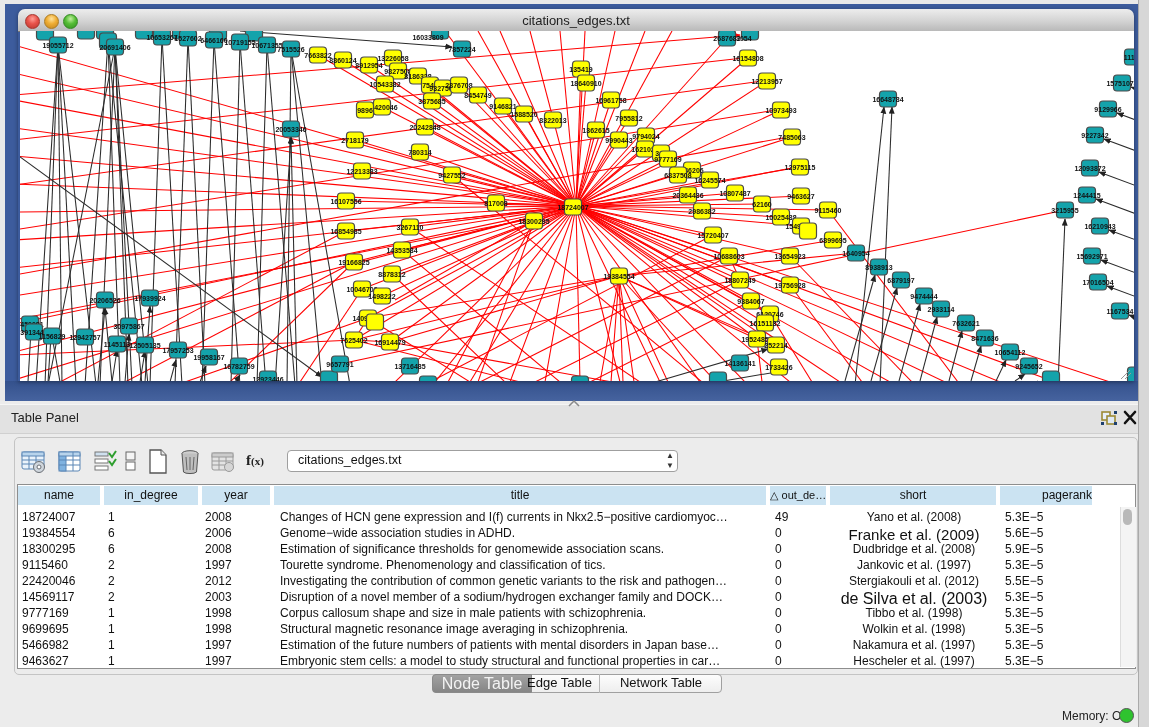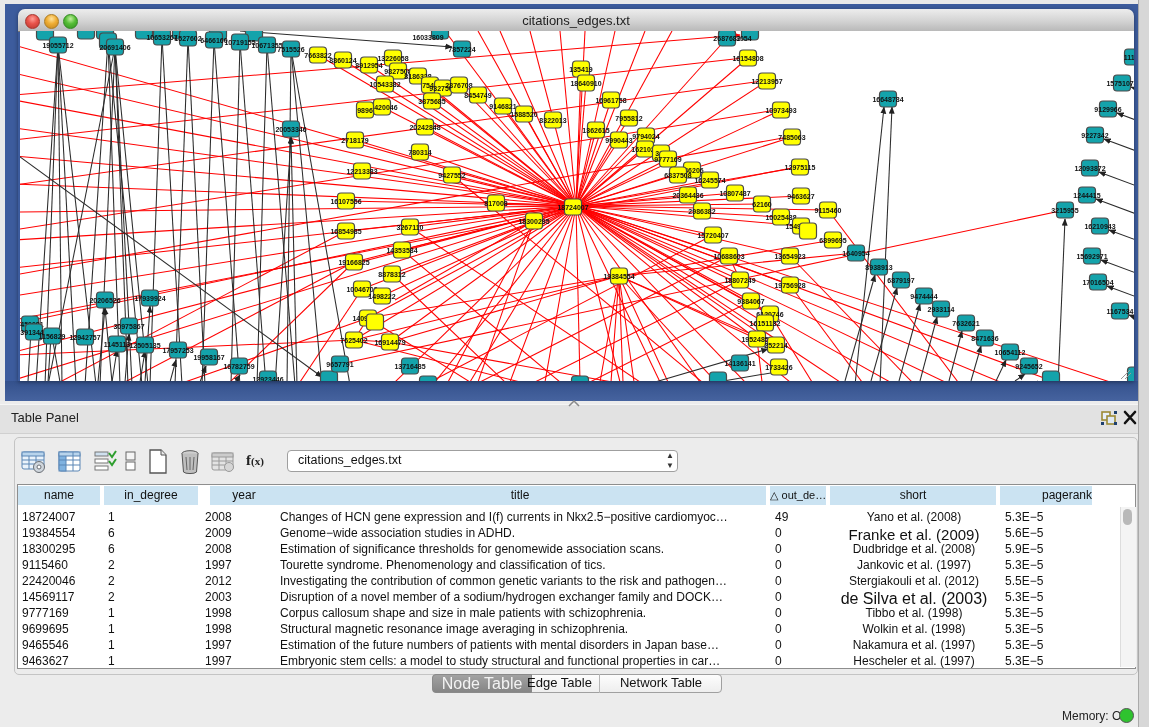--- a/index.html
+++ b/index.html
@@ -589,35 +589,35 @@
 <circle cx="19" cy="18" r="4.5" fill="#d6d6d6" stroke="#9a9a9a"></circle>
 </svg>
     <div style="position:absolute;left:246px;top:452px;font-size:15px;font-weight:bold;color:#222;font-family:'Liberation Serif',serif">f<span style="font-size:11px">(x)</span></div>
   <div class="abs" style="left:287px;top:450px;width:391px;height:22px;background:#fff;border:1px solid #9f9f9f;border-radius:4px;box-sizing:border-box"></div>
   <div class="abs" style="left:298px;top:453px;font-size:12.5px;color:#111">citations_edges.txt</div>
   <div class="abs" style="left:664px;top:451px;width:12px;height:20px;font-size:8px;color:#333;line-height:10px;text-align:center">▲<br>▼</div>
 
   <div class="abs" style="left:17px;top:484px;width:1119px;height:185px;background:#fff;border:1px solid #8e8e8e;box-sizing:border-box"></div>
   <div style="position:absolute;left:18px;top:486px;width:84px;height:19px;background:#cbe3f2;border-right:2px solid #fff;box-sizing:border-box;text-align:center;line-height:19px;font-size:12px;color:#111;white-space:nowrap;overflow:hidden">name</div>
     <div style="position:absolute;left:104px;top:486px;width:96px;height:19px;background:#cbe3f2;border-right:2px solid #fff;box-sizing:border-box;text-align:center;line-height:19px;font-size:12px;color:#111;white-space:nowrap;overflow:hidden">in_degree</div>
-    <div style="position:absolute;left:210px;top:486px;width:70px;height:19px;background:#cbe3f2;border-right:2px solid #fff;box-sizing:border-box;text-align:center;line-height:19px;font-size:12px;color:#111;white-space:nowrap;overflow:hidden">year</div>
+    <div style="position:absolute;left:202px;top:486px;width:70px;height:19px;background:#cbe3f2;border-right:2px solid #fff;box-sizing:border-box;text-align:center;line-height:19px;font-size:12px;color:#111;white-space:nowrap;overflow:hidden">year</div>
     <div style="position:absolute;left:274px;top:486px;width:494px;height:19px;background:#cbe3f2;border-right:2px solid #fff;box-sizing:border-box;text-align:center;line-height:19px;font-size:12px;color:#111;white-space:nowrap;overflow:hidden">title</div>
     <div style="position:absolute;left:770px;top:486px;width:58px;height:19px;background:#cbe3f2;border-right:2px solid #fff;box-sizing:border-box;text-align:center;line-height:19px;font-size:11px;color:#111;white-space:nowrap;overflow:hidden">△ out_de…</div>
     <div style="position:absolute;left:830px;top:486px;width:168px;height:19px;background:#cbe3f2;border-right:2px solid #fff;box-sizing:border-box;text-align:center;line-height:19px;font-size:12px;color:#111;white-space:nowrap;overflow:hidden">short</div>
     <div style="position:absolute;left:1000px;top:486px;width:94px;height:19px;background:#cbe3f2;border-right:2px solid #fff;box-sizing:border-box;text-align:right;line-height:19px;font-size:12px;color:#111;white-space:nowrap;overflow:hidden">pagerank</div>
   <div style="position:absolute;left:22px;top:510px;font-size:12px;color:#111;white-space:nowrap">18724007</div>
     <div style="position:absolute;left:108px;top:510px;font-size:12px;color:#111;white-space:nowrap">1</div>
     <div style="position:absolute;left:205px;top:510px;font-size:12px;color:#111;white-space:nowrap">2008</div>
     <div style="position:absolute;left:280px;top:510px;font-size:12px;color:#111;white-space:nowrap">Changes of HCN gene expression and I(f) currents in Nkx2.5−positive cardiomyoc…</div>
     <div style="position:absolute;left:775px;top:510px;font-size:12px;color:#111;white-space:nowrap">49</div>
     <div style="position:absolute;left:830px;top:510px;width:168px;text-align:center;font-size:12px;color:#111;white-space:nowrap">Yano et al. (2008)</div>
     <div style="position:absolute;left:1005px;top:510px;font-size:12px;color:#111;white-space:nowrap">5.3E−5</div>
     <div style="position:absolute;left:22px;top:526px;font-size:12px;color:#111;white-space:nowrap">19384554</div>
     <div style="position:absolute;left:108px;top:526px;font-size:12px;color:#111;white-space:nowrap">6</div>
-    <div style="position:absolute;left:205px;top:526px;font-size:12px;color:#111;white-space:nowrap">2009</div>
+    <div style="position:absolute;left:205px;top:526px;font-size:12px;color:#111;white-space:nowrap">2006</div>
     <div style="position:absolute;left:280px;top:526px;font-size:12px;color:#111;white-space:nowrap">Genome−wide association studies in ADHD.</div>
     <div style="position:absolute;left:775px;top:526px;font-size:12px;color:#111;white-space:nowrap">0</div>
     <div style="position:absolute;left:830px;top:526px;width:168px;text-align:center;font-size:15px;color:#111;white-space:nowrap">Franke et al. (2009)</div>
     <div style="position:absolute;left:1005px;top:526px;font-size:12px;color:#111;white-space:nowrap">5.6E−5</div>
     <div style="position:absolute;left:22px;top:542px;font-size:12px;color:#111;white-space:nowrap">18300295</div>
     <div style="position:absolute;left:108px;top:542px;font-size:12px;color:#111;white-space:nowrap">6</div>
     <div style="position:absolute;left:205px;top:542px;font-size:12px;color:#111;white-space:nowrap">2008</div>
     <div style="position:absolute;left:280px;top:542px;font-size:12px;color:#111;white-space:nowrap">Estimation of significance thresholds for genomewide association scans.</div>
     <div style="position:absolute;left:775px;top:542px;font-size:12px;color:#111;white-space:nowrap">0</div>
     <div style="position:absolute;left:830px;top:542px;width:168px;text-align:center;font-size:12px;color:#111;white-space:nowrap">Dudbridge et al. (2008)</div>
@@ -650,21 +650,21 @@
     <div style="position:absolute;left:775px;top:606px;font-size:12px;color:#111;white-space:nowrap">0</div>
     <div style="position:absolute;left:830px;top:606px;width:168px;text-align:center;font-size:12px;color:#111;white-space:nowrap">Tibbo et al. (1998)</div>
     <div style="position:absolute;left:1005px;top:606px;font-size:12px;color:#111;white-space:nowrap">5.3E−5</div>
     <div style="position:absolute;left:22px;top:622px;font-size:12px;color:#111;white-space:nowrap">9699695</div>
     <div style="position:absolute;left:108px;top:622px;font-size:12px;color:#111;white-space:nowrap">1</div>
     <div style="position:absolute;left:205px;top:622px;font-size:12px;color:#111;white-space:nowrap">1998</div>
     <div style="position:absolute;left:280px;top:622px;font-size:12px;color:#111;white-space:nowrap">Structural magnetic resonance image averaging in schizophrenia.</div>
     <div style="position:absolute;left:775px;top:622px;font-size:12px;color:#111;white-space:nowrap">0</div>
     <div style="position:absolute;left:830px;top:622px;width:168px;text-align:center;font-size:12px;color:#111;white-space:nowrap">Wolkin et al. (1998)</div>
     <div style="position:absolute;left:1005px;top:622px;font-size:12px;color:#111;white-space:nowrap">5.3E−5</div>
-    <div style="position:absolute;left:22px;top:638px;font-size:12px;color:#111;white-space:nowrap">9465546</div>
+    <div style="position:absolute;left:22px;top:638px;font-size:12px;color:#111;white-space:nowrap">5466982</div>
     <div style="position:absolute;left:108px;top:638px;font-size:12px;color:#111;white-space:nowrap">1</div>
     <div style="position:absolute;left:205px;top:638px;font-size:12px;color:#111;white-space:nowrap">1997</div>
     <div style="position:absolute;left:280px;top:638px;font-size:12px;color:#111;white-space:nowrap">Estimation of the future numbers of patients with mental disorders in Japan base…</div>
     <div style="position:absolute;left:775px;top:638px;font-size:12px;color:#111;white-space:nowrap">0</div>
     <div style="position:absolute;left:830px;top:638px;width:168px;text-align:center;font-size:12px;color:#111;white-space:nowrap">Nakamura et al. (1997)</div>
     <div style="position:absolute;left:1005px;top:638px;font-size:12px;color:#111;white-space:nowrap">5.3E−5</div>
     <div style="position:absolute;left:22px;top:654px;font-size:12px;color:#111;white-space:nowrap">9463627</div>
     <div style="position:absolute;left:108px;top:654px;font-size:12px;color:#111;white-space:nowrap">1</div>
     <div style="position:absolute;left:205px;top:654px;font-size:12px;color:#111;white-space:nowrap">1997</div>
     <div style="position:absolute;left:280px;top:654px;font-size:12px;color:#111;white-space:nowrap">Embryonic stem cells: a model to study structural and functional properties in car…</div>

